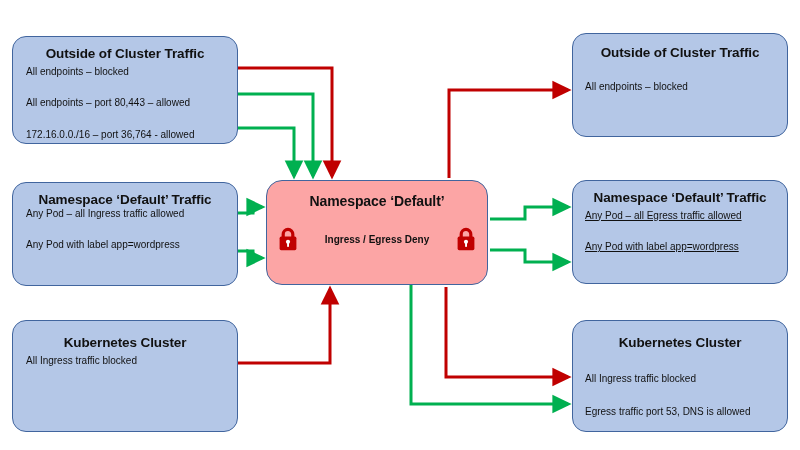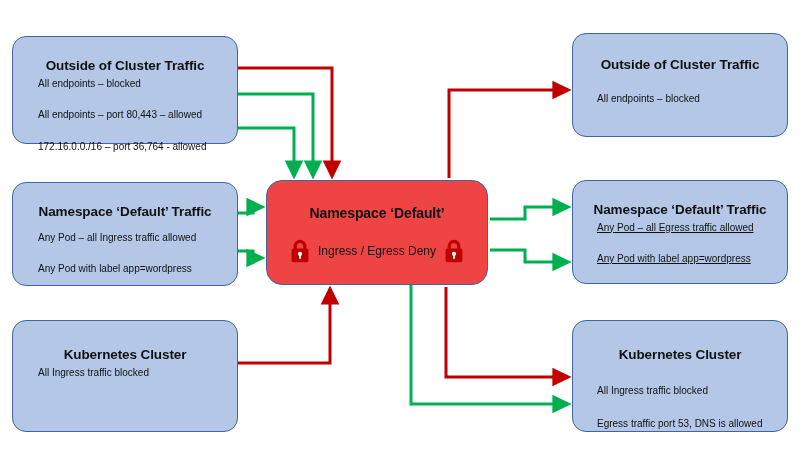--- a/index.html
+++ b/index.html
@@ -26,24 +26,24 @@
     width: 800px;
     height: 450px;
     pointer-events: none;
   }
   .box {
     position: absolute;
     box-sizing: border-box;
     background: #B4C7E7;
     border: 1.2px solid #41659E;
     border-radius: 14px;
-    padding: 12px;
+    padding: 0;
   }
   .box.center {
-    background: #ef4444;
+    background: #fca5a5;
     border: 1.4px solid #41659E;
     border-radius: 16px;
   }
   .box-title {
     text-align: center;
     font-weight: bold;
     font-size: 13.5px;
     color: #111111;
     letter-spacing: -0.1px;
     margin: 0;
@@ -66,21 +66,21 @@
   #box-outside-left .box-line { margin-left: 13px; }
   #box-outside-left .l1 { margin-top: 4px; }
   #box-outside-left .l2 { margin-top: 20px; }
   #box-outside-left .l3 { margin-top: 20px; }
 
   #box-ns-left {
     left: 12px; top: 182px; width: 226px; height: 104px;
   }
   #box-ns-left .box-title { margin-top: 9px; }
   #box-ns-left .box-line { margin-left: 13px; }
-  #box-ns-left .l1 { margin-top: 12px; }
+  #box-ns-left .l1 { margin-top: 0; }
   #box-ns-left .l2 { margin-top: 20px; }
   #box-ns-left .l3 { margin-top: 19px; }
 
   #box-k8s-left {
     left: 12px; top: 320px; width: 226px; height: 112px;
   }
   #box-k8s-left .box-title { margin-top: 14px; }
   #box-k8s-left .box-line { margin-left: 13px; margin-top: 4px; }
 
   
@@ -89,22 +89,22 @@
   }
   #box-center .box-title { margin-top: 12px; font-size: 14px; }
   .center-row {
     display: flex;
     align-items: center;
     justify-content: space-between;
     margin-top: 17px;
     padding: 0 10px;
   }
   .center-deny-text {
-    font-weight: normal;
-    font-size: 12px;
+    font-weight: bold;
+    font-size: 10px;
     color: #111111;
     white-space: nowrap;
   }
   .lock-icon { width: 22px; height: 26px; flex: 0 0 auto; }
 
   
   #box-outside-right {
     left: 572px; top: 33px; width: 216px; height: 104px;
   }
   #box-outside-right .box-title { margin-top: 11px; }

